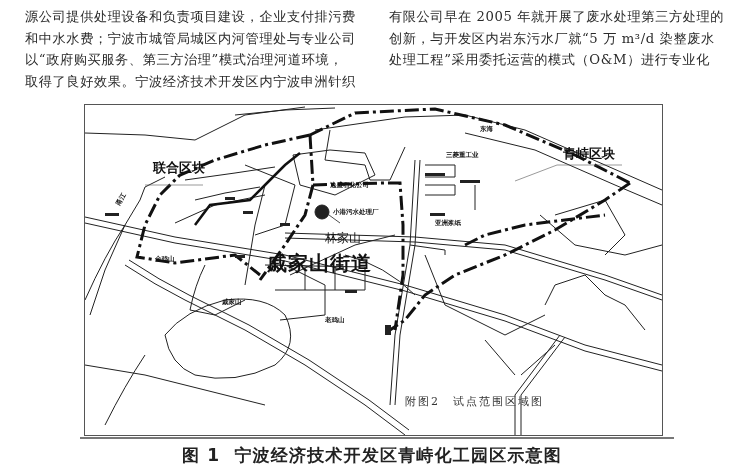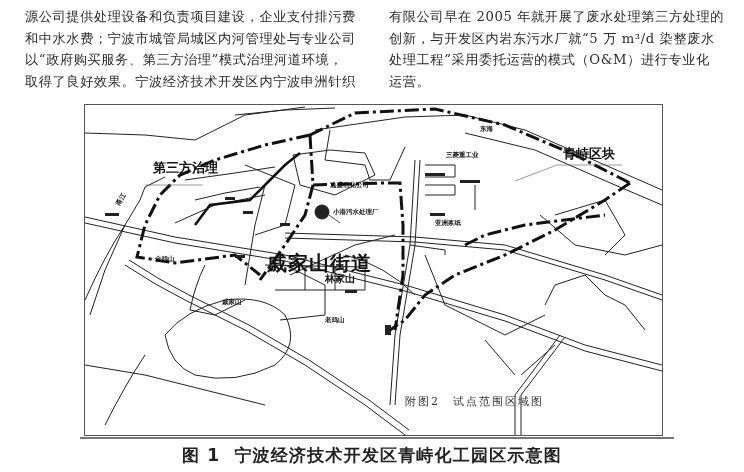--- a/index.html
+++ b/index.html
@@ -10,38 +10,37 @@
   .col p { margin:0; }
   .map-frame { position:absolute; left:84px; top:104px; width:577px; height:330px; border:1px solid #555; background:#fff; }
   .map-svg { position:absolute; left:0; top:0; }
   .bottom-rule { position:absolute; left:80px; top:437px; width:594px; height:2px; background:#777; }
   .caption { position:absolute; left:0; top:444px; width:744px; text-align:center; font-size:17px; font-weight:bold; letter-spacing:1.2px; color:#222; font-family:"DejaVu Sans", sans-serif; }
   .caption .num { margin-right:14px; }
   .lbl { position:absolute; font-family:"DejaVu Sans", sans-serif; white-space:nowrap; color:#111; }
   .lbl-big { font-size:13px; font-weight:bold; }
   .lbl-huge { font-size:20px; font-weight:bold; letter-spacing:1px; }
   .lbl-small { font-size:6.5px; font-weight:bold; }
-  .lbl-mid { font-size:10px; font-weight:bold;margin-top:42px; }
+  .lbl-mid { font-size:12px; font-weight:normal; }
   .inset { position:absolute; font-family:"DejaVu Serif", serif; font-size:11px; letter-spacing:2px; color:#333; }
 </style>
 </head>
 <body>
 
 <div class="col col-left">
   <p>源公司提供处理设备和负责项目建设，企业支付排污费</p>
   <p>和中水水费；宁波市城管局城区内河管理处与专业公司</p>
   <p>以“政府购买服务、第三方治理”模式治理河道环境，</p>
   <p>取得了良好效果。宁波经济技术开发区内宁波申洲针织</p>
 </div>
 
 <div class="col col-right">
   <p>有限公司早在 2005 年就开展了废水处理第三方处理的</p>
   <p>创新，与开发区内岩东污水厂就“5 万 m³/d 染整废水</p>
   <p>处理工程”采用委托运营的模式（O&amp;M）进行专业化</p>
-  <p>运营。</p>
 </div>
 
 <div class="map-frame">
   <svg class="map-svg" width="577" height="330" viewBox="0 0 577 330">
     <g fill="none" stroke="#222" stroke-width="1">
 
       <path d="M0 28 L60 30 L110 35 L160 10 L220 2"></path>
       <path d="M0 195 Q20 150 40 120 L55 95 L60 82 L80 72"></path>
       <path d="M40 120 L20 165 L5 210"></path>
       <path d="M150 10 L200 5 L250 3"></path>
@@ -123,21 +122,21 @@
       <rect x="195" y="118" width="10" height="3"></rect>
       <rect x="150" y="150" width="10" height="3"></rect>
       <rect x="340" y="68" width="20" height="3"></rect>
       <rect x="375" y="75" width="20" height="3"></rect>
       <rect x="345" y="108" width="15" height="3"></rect>
       <rect x="300" y="220" width="6" height="10"></rect>
       <rect x="260" y="185" width="12" height="3"></rect>
     </g>
   </svg>
 
-  <span class="lbl lbl-big" style="left:68px;top:54px;">第三方治理</span>
+  <span class="lbl lbl-big" style="left:68px;top:54px;">联合区块</span>
   <span class="lbl lbl-big" style="left:478px;top:40px;">青峙区块</span>
   <span class="lbl lbl-huge" style="left:182px;top:145px;">戚家山街道</span>
   <span class="lbl lbl-mid" style="left:240px;top:125px;">林家山</span>
   <span class="lbl lbl-small" style="left:137px;top:193px;">戚家山</span>
   <span class="lbl lbl-small" style="left:70px;top:150px;">金鸡山</span>
   <span class="lbl lbl-small" style="left:240px;top:211px;">老鸡山</span>
   <span class="lbl lbl-small" style="left:248px;top:103px;">小港污水处理厂</span>
   <span class="lbl lbl-small" style="left:245px;top:47px;margin-top:29px;">逸盛石化公司</span>
   <span class="lbl lbl-small" style="left:361px;top:46px;">三菱重工业</span>
   <span class="lbl lbl-small" style="left:350px;top:114px;">亚洲浆纸</span>

